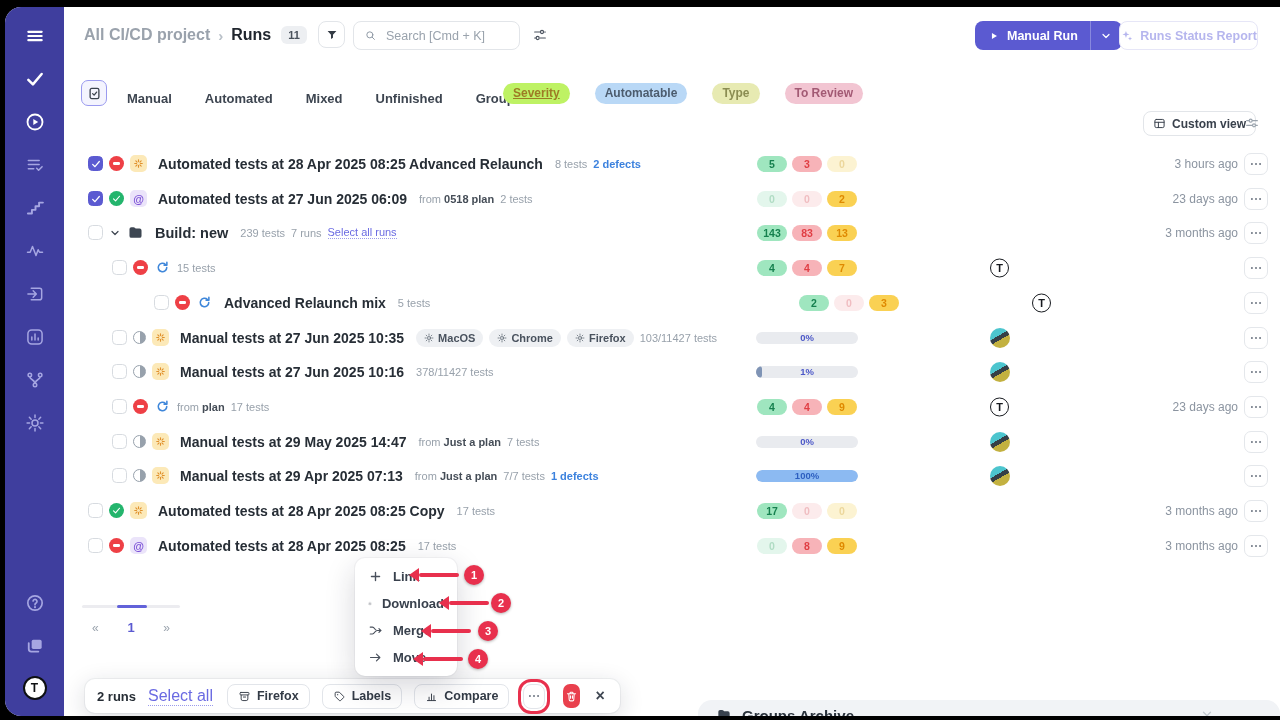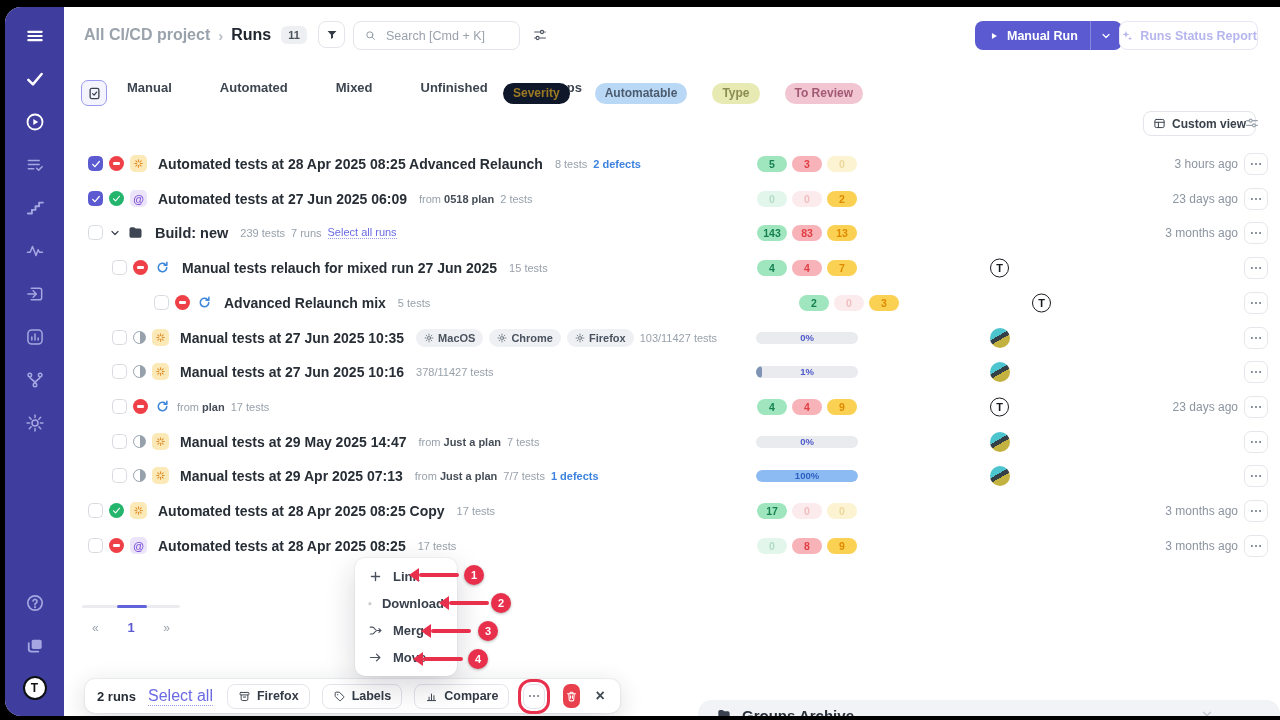--- a/index.html
+++ b/index.html
@@ -36,21 +36,21 @@
   .tune-ic{left:532px;top:27px;color:#4a525e}
   .btn-run{left:975px;top:21px;height:29px;background:#5b5ad1;border-radius:8px;display:flex;align-items:center;color:#fff;font-size:12.5px;font-weight:700}
   .btn-run .lbl{margin-left:8px}
   .run-pad{width:14px}
   .run-div{width:1px;height:29px;background:rgba(255,255,255,.28);margin-left:12px}
   .run-chev{width:31px;display:flex;align-items:center;justify-content:center;color:#fff}
   .btn-report{left:1119px;top:21px;height:29px;width:139px;border:1px solid #e6e6f7;border-radius:8px;background:#fff;display:flex;align-items:center;justify-content:center;gap:7px;color:#b6b6ee;font-size:12.5px;font-weight:700;box-sizing:border-box}
 
   
   .selectall-btn{left:81px;top:80px;width:26px;height:26px;border:1.5px solid #9a9aef;border-radius:7px;background:#f4f4fe;color:#3b434e;display:flex;align-items:center;justify-content:center;box-sizing:border-box}
-  .tabs{left:127px;top:80px;height:26px;display:flex;align-items:flex-start;gap:48px}
+  .tabs{left:127px;top:80px;height:26px;display:flex;align-items:flex-end;gap:33px}
   .tab{font-size:13px;font-weight:600;color:#3d4550;white-space:nowrap}
   .chips{left:503px;top:82px;height:22px;display:flex;align-items:center;gap:25px}
   .chip{height:21px;border-radius:10.5px;padding:0 10px;display:flex;align-items:center;font-size:12px;font-weight:600;white-space:nowrap}
 
   .cv-btn{left:1143px;top:111px;height:25px;border:1px solid #e2e5e9;border-radius:8px;background:#fff;display:flex;align-items:center;gap:6px;padding:0 9px;font-size:12px;font-weight:600;color:#39414c}
   .cv-tune{left:1244px;top:115px;color:#9aa3ad}
 
   
   #rows{left:0;top:0;width:1280px;height:720px}
   .row{position:absolute;left:64px;right:0;height:35px}
@@ -281,21 +281,21 @@
     </span>
 </button>
 <div class="tabs" id="tabs" data-interactable="false">
     <span class="tab" data-interactable="true">Manual</span>
     <span class="tab" data-interactable="true">Automated</span>
     <span class="tab" data-interactable="true">Mixed</span>
     <span class="tab" data-interactable="true">Unfinished</span>
     <span class="tab" data-interactable="true">Groups</span>
   </div>
 <div class="chips" id="chips" data-interactable="false">
-    <span class="chip" data-interactable="true" style="background: #0f172a; color: rgb(157, 123, 37);">Severity</span>
+    <span class="chip" data-interactable="true" style="background: #bef264; color: rgb(157, 123, 37); text-decoration: underline;">Severity</span>
     <span class="chip" data-interactable="true" style="background: rgb(185, 216, 246); color: rgb(76, 92, 110);">Automatable</span>
     <span class="chip" data-interactable="true" style="background: rgb(231, 234, 178); color: rgb(139, 141, 82);">Type</span>
     <span class="chip" data-interactable="true" style="background: rgb(242, 197, 210); color: rgb(162, 90, 116);">To Review</span>
   </div>
 
 <button class="cv-btn" data-interactable="true">
   <span class="ic i13" data-interactable="false">
       <svg viewBox="0 0 24 24" fill="none" stroke="currentColor" stroke-width="1.8" stroke-linecap="round" stroke-linejoin="round">
         <rect x="3.5" y="4.5" width="17" height="15" rx="2.6"></rect>
         <path d="M3.5 9.8h17M10 9.8v9.7"></path>
@@ -413,21 +413,20 @@
         <span class="cb" data-interactable="true"></span>
         <span class="st stopped" data-interactable="false">
           <span class="minus"></span>
         </span>
         <span class="ti relaunch" data-interactable="false">
           <svg viewBox="0 0 24 24" fill="none" stroke="currentColor" stroke-width="1.8" stroke-linecap="round" stroke-linejoin="round">
             <path d="M18.8 12.2a6.8 6.8 0 1 1-2-5" stroke-width="2.5"></path>
             <path d="M19 3.8v4.4h-4.4" stroke-width="2.5"></path>
           </svg>
         </span>
-        <span class="rtitle" data-interactable="true">Manual tests relauch for mixed run 27 Jun 2025</span>
         <span class="meta" data-interactable="false">15 tests</span>
       </div>
       <div class="cell-res" data-interactable="false">
         <span class="pill p0" data-interactable="false">4</span>
         <span class="pill p1" data-interactable="false">4</span>
         <span class="pill p2" data-interactable="false">7</span>
       </div>
       <span class="cell-ico" data-interactable="false">
         <span class="tlogo" data-interactable="false">T</span>
       </span>

